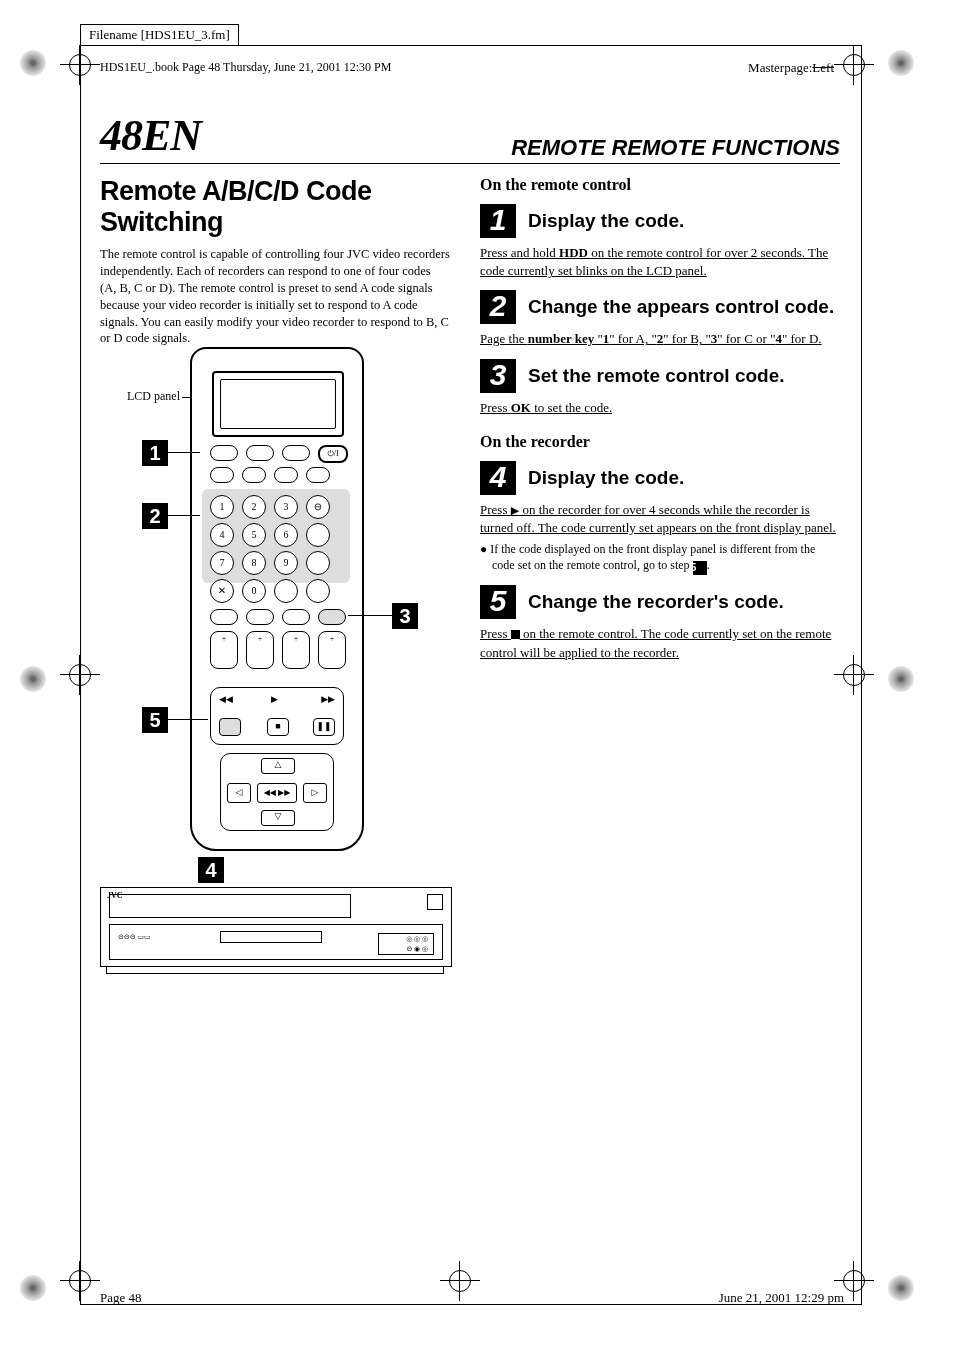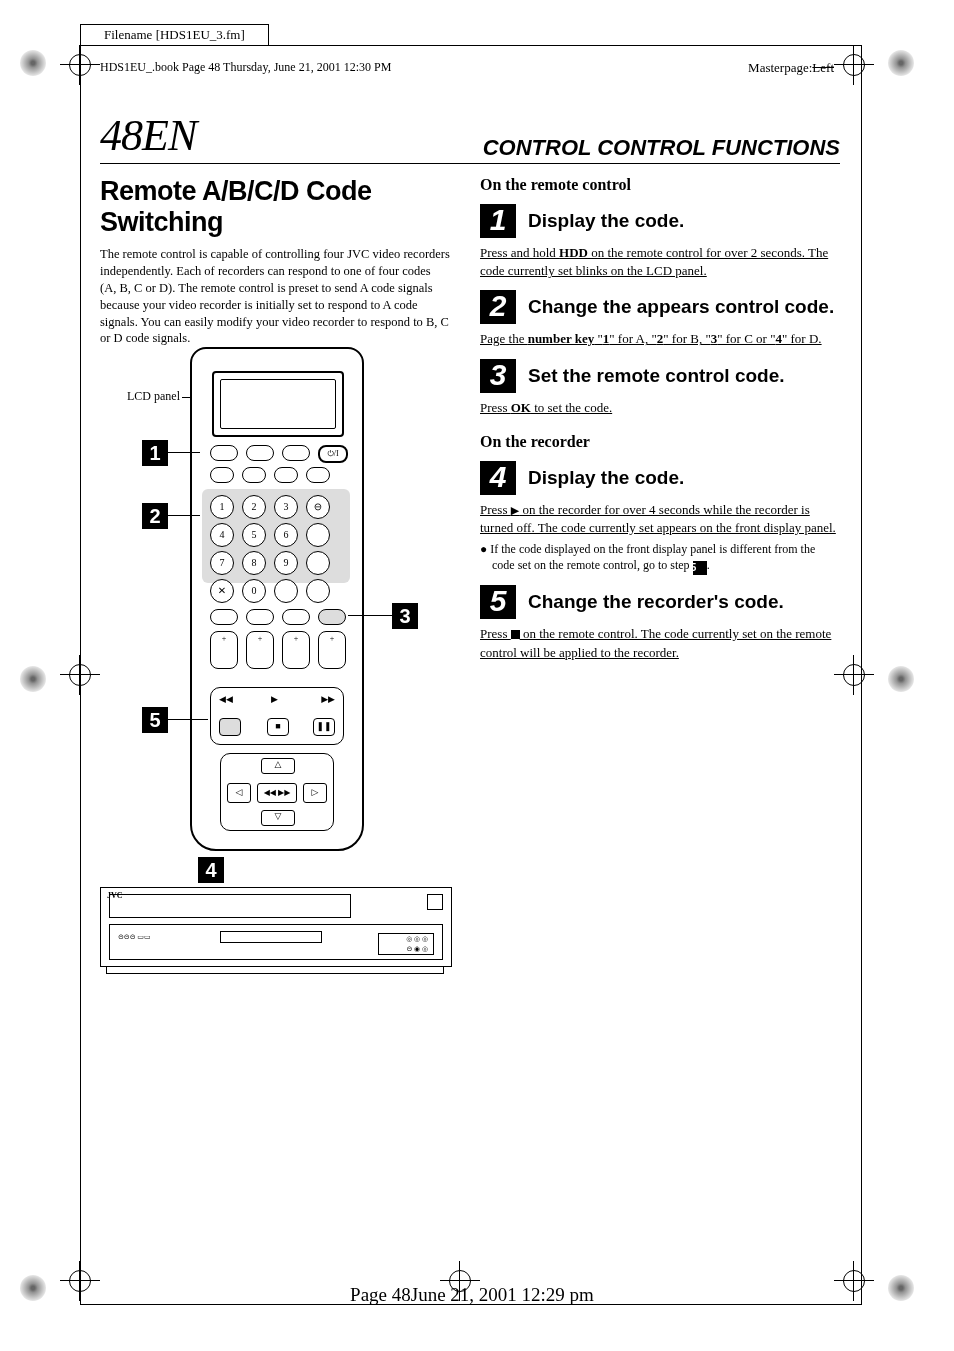--- a/index.html
+++ b/index.html
@@ -20,21 +20,21 @@
     position:absolute;
     width:26px;height:26px;
     background:radial-gradient(#555 10%, #888 25%, #bbb 50%, #eee 75%);
     border-radius:50%;
     opacity:.9;
   }
   .filename-box {
     position:absolute;
     top:24px; left:80px;
     border:1px solid #000;
-    padding:2px 23px;
+    padding:2px 8px;
     font-size:13px;
     font-family: "Times New Roman", serif;
   }
   .book-line {
     position:absolute;
     top:60px; left:100px;
     font-size:12px;
   }
   .masterpage {
     position:absolute;
@@ -51,21 +51,21 @@
   }
   .inner {
     position:absolute;
     top:110px;
     left:100px;
     width:740px;
   }
   .page-num {
     font-family: Georgia, "Times New Roman", serif;
     font-style: italic;
-    font-weight: normal;
+    font-weight: bold;
     font-size: 44px;
     letter-spacing:-1px;
   }
   .section-head {
     font-family: "Trebuchet MS", Arial, sans-serif;
     font-weight: bold;
     font-style: italic;
     font-size: 22px;
     text-align: right;
   }
@@ -225,22 +225,22 @@
     position:absolute;
     top:36px;left:8px;right:8px;bottom:6px;
     border:1px solid #000;
   }
   .footer {
     position:absolute;
     bottom:45px;
     left:100px;
     right:110px;
     display:flex;
-    justify-content:center;
-    font-size:19px;
+    justify-content:space-between;
+    font-size:13px;
   }
   .crosshair {
     position:absolute;
     width:40px;height:40px;
   }
   .crosshair::before,.crosshair::after{
     content:"";
     position:absolute;
     background:#000;
   }
@@ -294,21 +294,21 @@
     <span>Masterpage:</span><span class="strike">Left</span>
   </div>
 
   <div class="content-frame"></div>
 
   <div class="inner">
     <div style="display:flex;justify-content:space-between;align-items:flex-end">
       <div>
         <span class="page-num">48</span><span class="page-num en">EN</span>
       </div>
-      <div class="section-head">CONTROL CONTROL FUNCTIONS</div>
+      <div class="section-head">REMOTE REMOTE FUNCTIONS</div>
     </div>
     <div class="hr"></div>
 
     <div class="columns">
 
       <div class="col-left">
         <h1 class="title">Remote A/B/C/D Code Switching</h1>
         <div class="intro">The remote control is capable of controlling four JVC video recorders independently. Each of recorders can respond to one of four codes (A, B, C or D). The remote control is preset to send A code signals because your video recorder is initially set to respond to A code signals. You can easily modify your video recorder to respond to B, C or D code signals.</div>
 
         <div class="illus">

